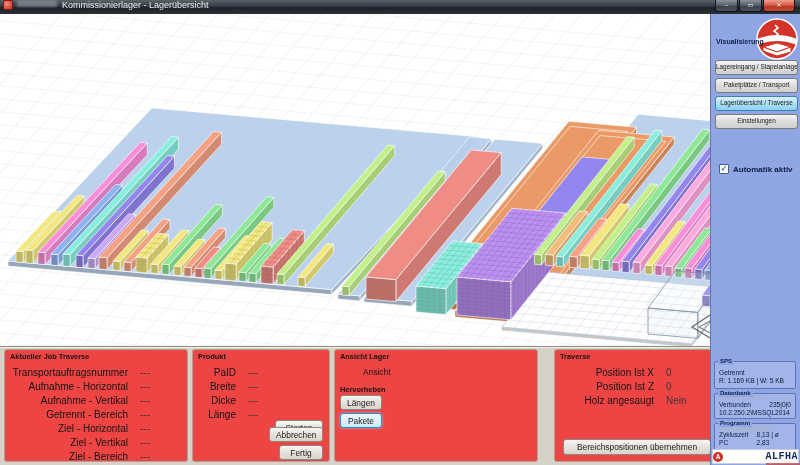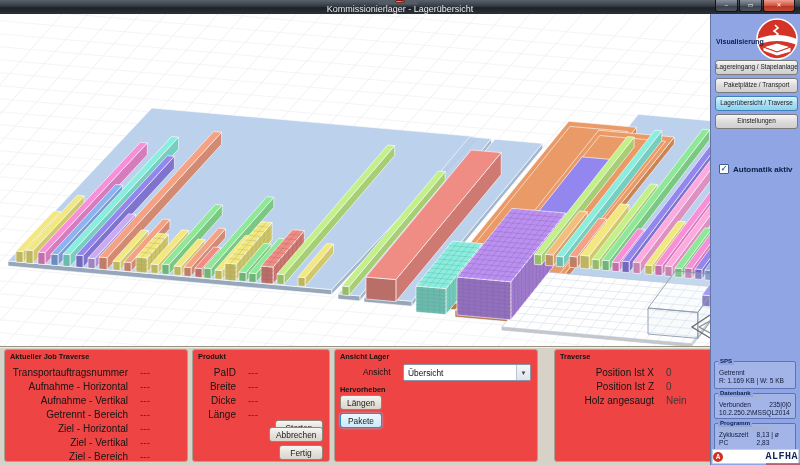--- a/index.html
+++ b/index.html
@@ -1,21 +1,21 @@
 <!DOCTYPE html>
 <html><head>
 <meta charset="utf-8">
 <style>
   html,body{margin:0;padding:0;}
   body{width:800px;height:465px;position:relative;overflow:hidden;background:#fff;
        font-family:"Liberation Sans",sans-serif;-webkit-font-smoothing:antialiased;}
   
   .titlebar{position:absolute;left:0;top:0;width:800px;height:14px;
     background:linear-gradient(#5a626c,#343a42 45%,#1d2127 55%,#2b3138);
-    display:flex;align-items:center;color:#e9edf2;font-size:9px;z-index:30;flex-direction:column;}
+    display:flex;color:#e9edf2;font-size:9px;z-index:30;}
   .appicon{width:8px;height:8px;border-radius:2px;margin:0 4px 0 3px;
     background:radial-gradient(circle at 35% 35%,#ff8a7a,#c22a1e);border:1px solid #7e1a12;}
   .redact{display:inline-block;background:#97a3ae;opacity:.55;filter:blur(1.3px);border-radius:1px;}
   .t-redact{width:40px;height:7px;margin-right:5px;}
   .winbtns{position:absolute;right:5px;top:0;display:flex;gap:1px;}
   .wbtn{height:11px;border:1px solid #11151a;border-top:none;border-radius:0 0 3px 3px;
     color:#fff;font-size:6px;line-height:10px;text-align:center;
     background:linear-gradient(#8a929d,#545b66 50%,#3a414b 52%,#4c545f);}
   .wbtn.min,.wbtn.max{width:21px;}
   .wbtn.close{width:30px;background:linear-gradient(#f0a092,#d3543f 50%,#b03422 52%,#c64b34);}
@@ -652,24 +652,20 @@
         </div>
     </div>
     <button class="btn" style="position:absolute;right:6px;top:70px;width:48px;height:15px">Starten</button>
     <button class="btn" style="position:absolute;right:6px;top:77px;width:54px;height:15px">Abbrechen</button>
     <button class="btn" style="position:absolute;right:6px;top:95px;width:44px;height:15px">Fertig</button>
   </div>
 
   <div class="gbox" style="left:334px;width:204px">
     <span class="gtitle">Ansicht Lager</span>
     <span class="sublbl" style="top:17px;left:28px;font-weight:normal;font-size:8.4px">Ansicht</span>
-    <div class="combo" style="top:14px;left:68px;width:126px;height:15px">
-      <span class="cv">Übersicht</span>
-      <span class="ca">▼</span>
-    </div>
     <span class="sublbl" style="top:35px;left:5px">Hervorheben</span>
     <button class="btn" style="position:absolute;left:5px;top:45px;width:42px;height:15px">Längen</button>
     <button class="btn blue" style="position:absolute;left:5px;top:63px;width:42px;height:15px">Pakete</button>
   </div>
 
   <div class="gbox" style="left:554px;width:166px">
     <span class="gtitle">Traverse</span>
     <div class="rows">
       <div class="frow">
           <span class="lbl" style="width:96px">Position Ist X</span>
@@ -677,14 +673,15 @@
         </div>
       <div class="frow">
           <span class="lbl" style="width:96px">Position Ist Z</span>
           <span class="val">0</span>
         </div>
       <div class="frow">
           <span class="lbl" style="width:96px">Holz angesaugt</span>
           <span class="val">Nein</span>
         </div>
     </div>
+    <button class="btn" style="position:absolute;left:8px;right:8px;bottom:6px;height:16px">Bereichspositionen übernehmen</button>
   </div>
 </div>
 
 </body></html>

